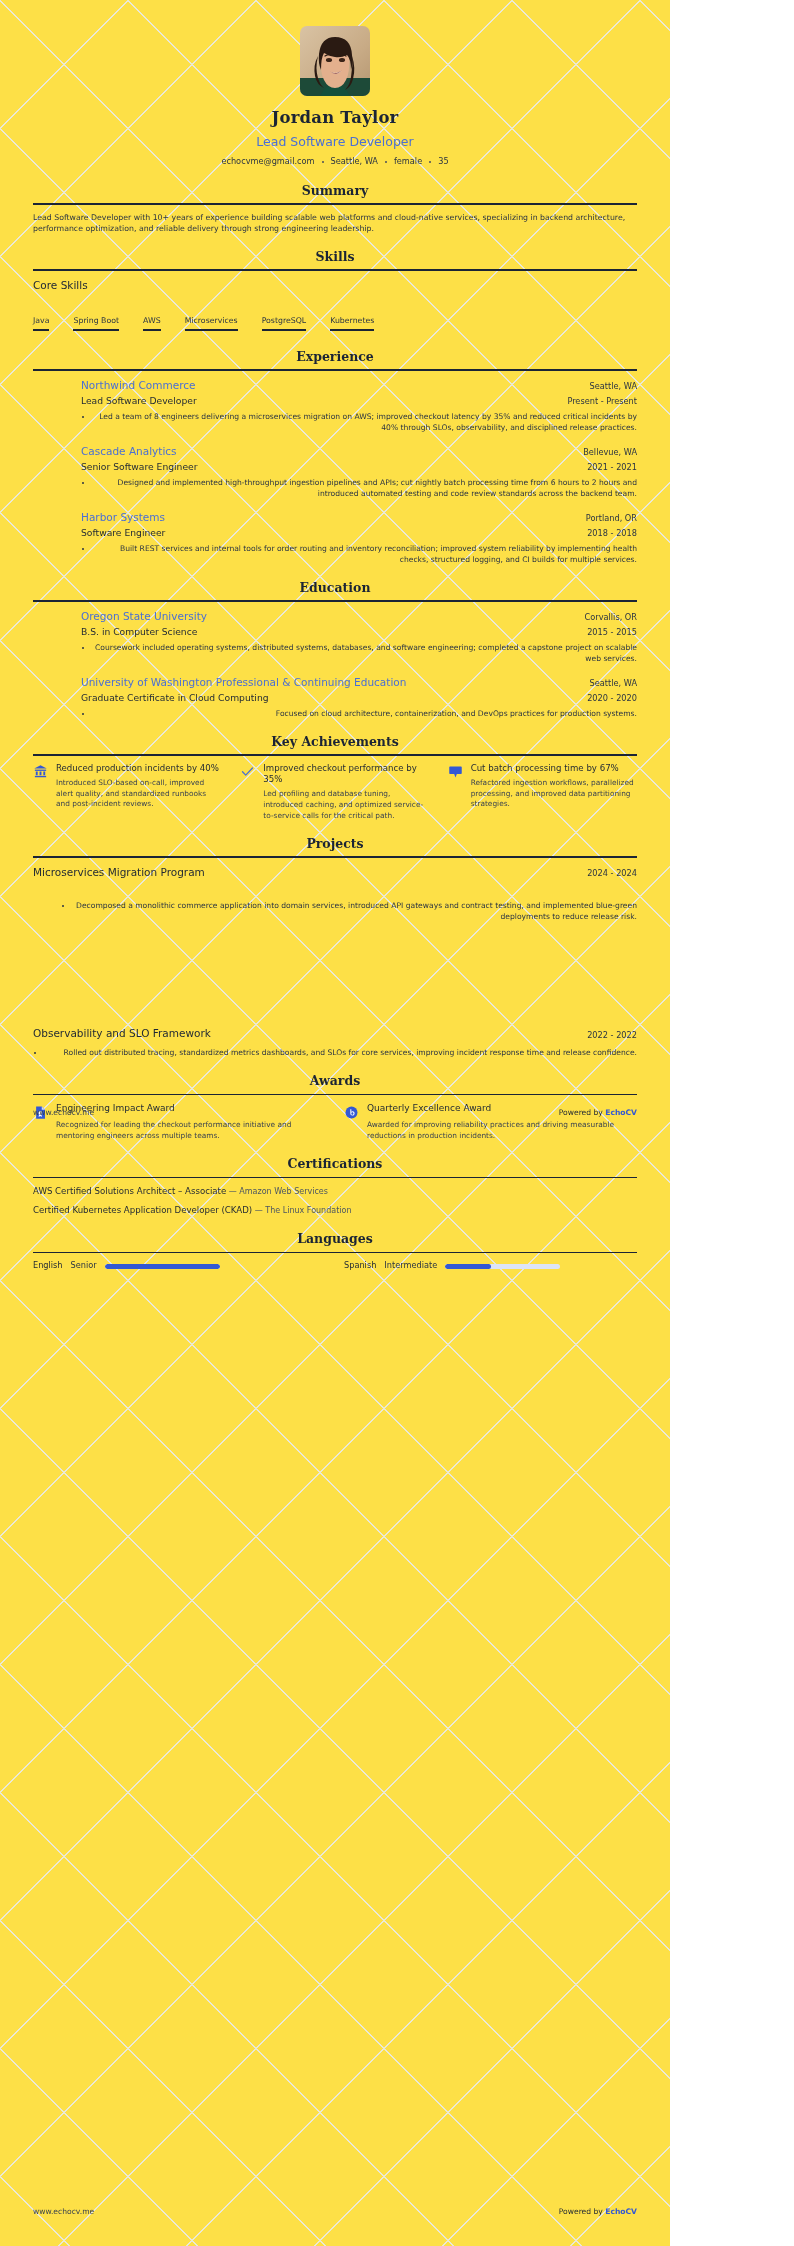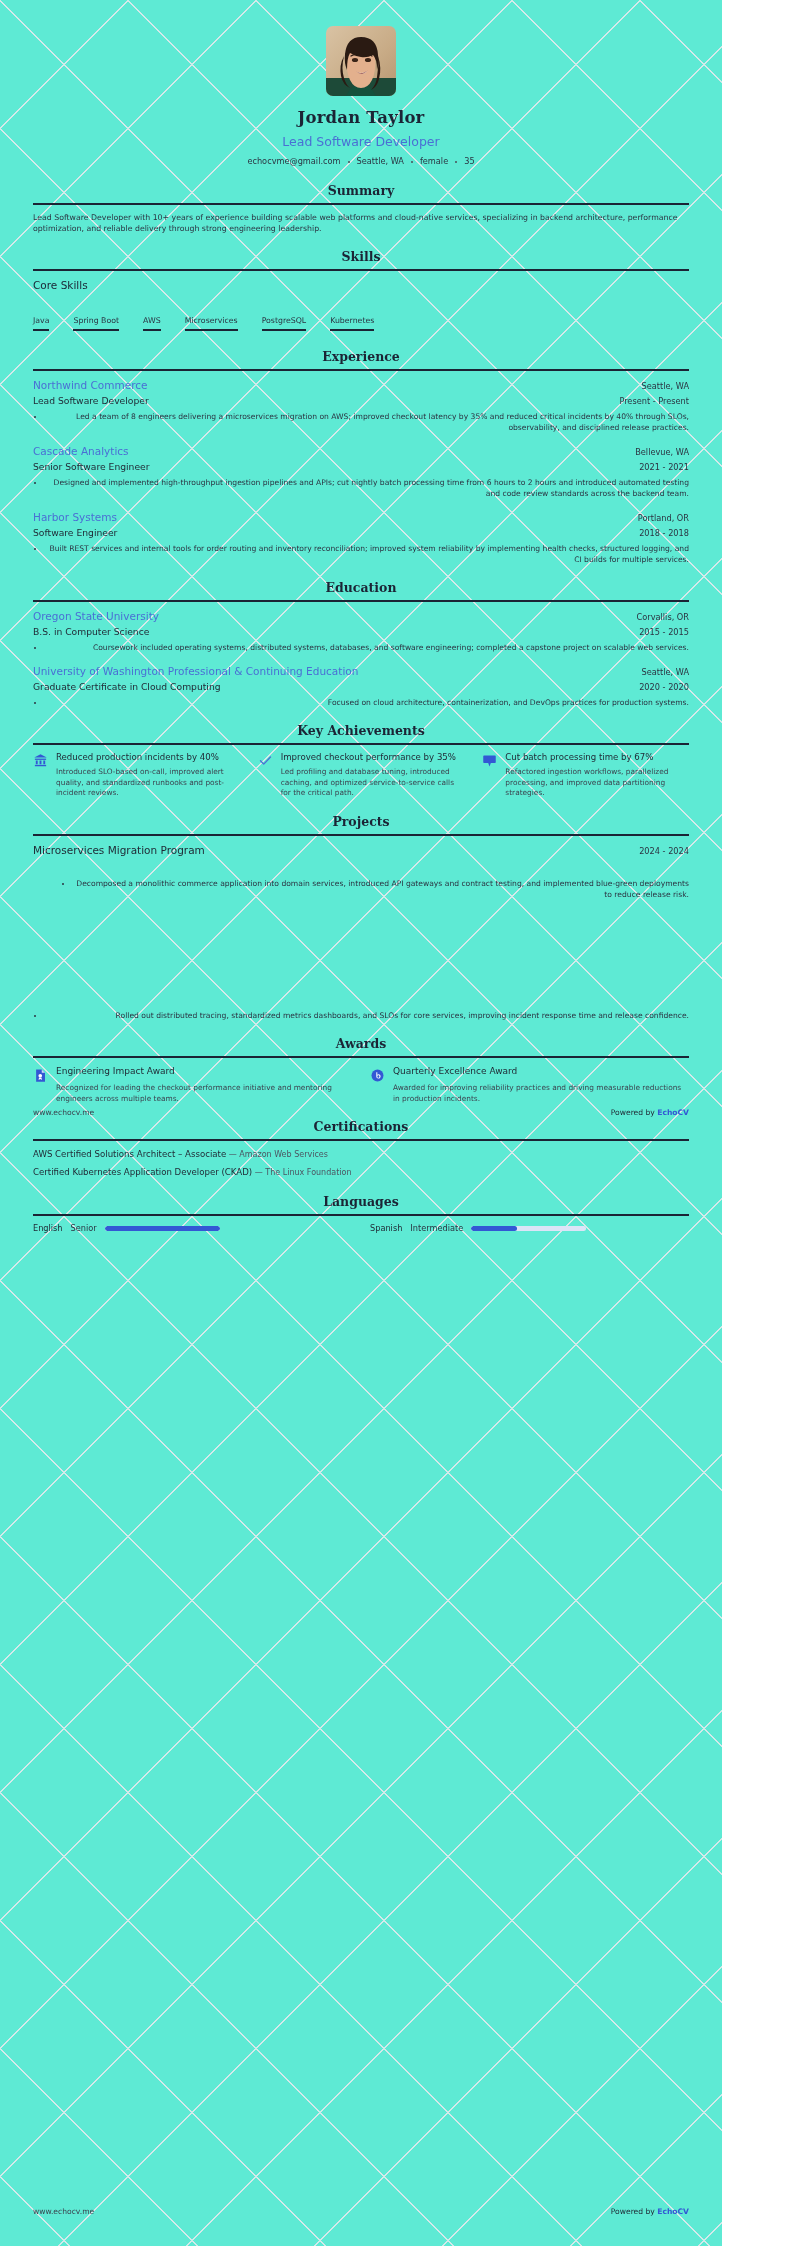--- a/index.html
+++ b/index.html
@@ -4,23 +4,23 @@
 <style>
   * { box-sizing: border-box; margin: 0; padding: 0; }
   html, body {
     width: 794px;
     background: #ffffff;
     font-family: "DejaVu Sans", sans-serif;
     color: #1f2733;
   }
   .page {
     position: relative;
-    width: 722px;
+    width: 670px;
     min-height: 2246px;
-    background: #5eead4;
+    background: #fde047;
     overflow: hidden;
   }
   
   .watermark {
     position: absolute;
     inset: 0;
     pointer-events: none;
     z-index: 0;
     background-image:
       linear-gradient(45deg, transparent 49.3%, #e9ebee 49.3%, #e9ebee 50.2%, transparent 50.2%),
@@ -61,21 +61,21 @@
 
   p, li, div { line-height: 1.45; }
 
   
   .skills-group-title { font-size: 10.5px; color: #1b2435; margin-bottom: 22px; }
   .skill-row { display: flex; flex-wrap: wrap; gap: 24px; }
   .skill { font-size: 7.8px; color: #2b3442; padding-bottom: 3px; }
   .skill .bar { height: 1.6px; background: #1b2435; margin-top: 3px; }
 
   
-  .entry { margin-bottom: 11px; }
+  .entry { margin-bottom: 11px; margin-left: 48px; }
   .entry-head { display: flex; justify-content: space-between; align-items: baseline; }
   .org { font-size: 10.5px; color: #4a6fd4; }
   .place { font-size: 8.2px; color: #2b3442; text-align: right; white-space: nowrap; }
   .entry-sub { display: flex; justify-content: space-between; align-items: baseline; margin-top: 1px; }
   .role { font-size: 9.2px; color: #1f2733; }
   .dates { font-size: 8.2px; color: #2b3442; text-align: right; white-space: nowrap; }
   ul.bullets { margin: 3px 0 0 12px; text-align: right; }
   ul.bullets li { font-size: 7.6px; color: #2b3442; margin-bottom: 1px; }
 
   
@@ -344,20 +344,24 @@
             <div class="proj-head">
               <div class="proj-name">Microservices Migration Program</div>
               <div class="proj-dates">2024 - 2024</div>
             </div>
             <ul class="bullets" style="margin-top: 20px; padding-left: 28px;">
               <li>Decomposed a monolithic commerce application into domain services, introduced API gateways and contract testing, and implemented blue-green deployments to reduce release risk.</li>
             </ul>
           </div>
           <div style="height: 96px;"></div>
           <div class="proj-block">
+            <div class="proj-head">
+              <div class="proj-name">Observability and SLO Framework</div>
+              <div class="proj-dates">2022 - 2022</div>
+            </div>
             <ul class="bullets" style="margin-top: 6px;">
               <li>Rolled out distributed tracing, standardized metrics dashboards, and SLOs for core services, improving incident response time and release confidence.</li>
             </ul>
           </div>
         </div>
     </div>
 
     <div class="section">
       <div class="sec-title">Awards</div>
       <div class="sec-rule"></div>

